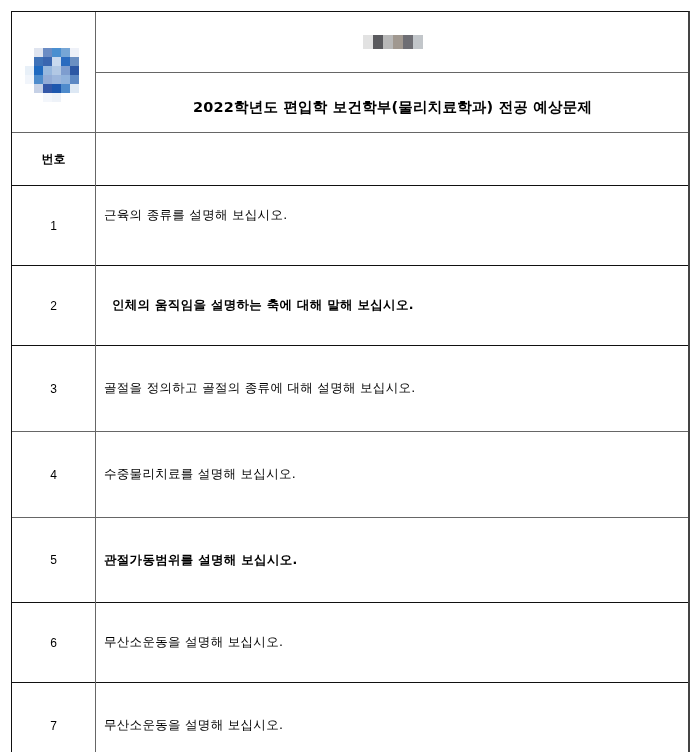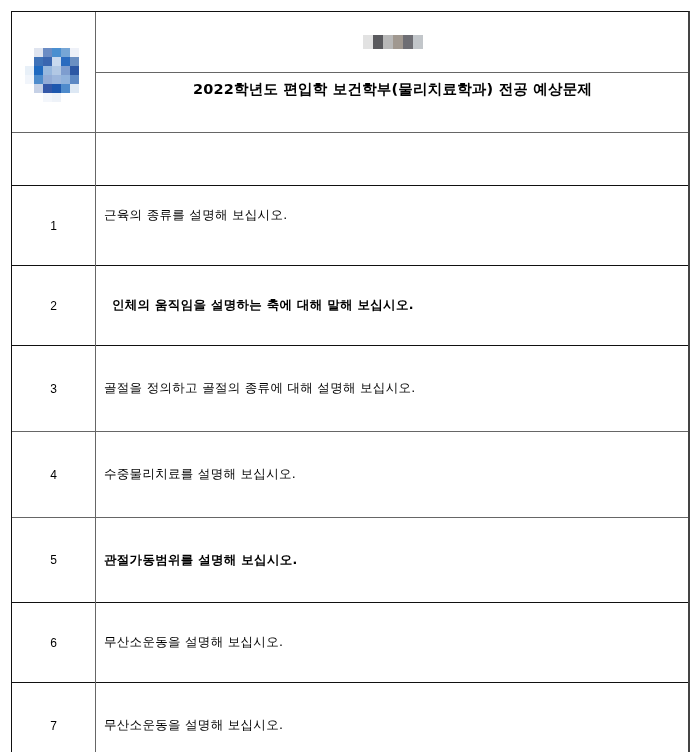--- a/index.html
+++ b/index.html
@@ -81,24 +81,27 @@
     <div class="school-blur">
       <span style="background:#e2e2e2"></span>
         <span style="background:#5a5a5e"></span>
         <span style="background:#b8b8b8"></span>
         <span style="background:#a09890"></span>
         <span style="background:#6e6e74"></span>
         <span style="background:#c2c6ca"></span>
     </div>
   </div>
 
-  <div class="cell center" style="left:84px; top:48px; width:593px; height:59px;">
+  <div class="cell center" style="left:84px; top:66px; width:593px; height:59px;">
     <span class="title">2022학년도 편입학 보건학부(물리치료학과) 전공 예상문제</span>
   </div>
 
+  <div class="cell center" style="left:0; top:121px; width:83px; height:52px;">
+    <span class="hdr">번호</span>
+  </div>
 
   <div>
     <div class="cell center" style="left:0; top:174px; width:83px; height:79px;">
         <span class="num">1</span>
       </div>
     <div class="cell q" style="left:84px; top:164px; width:593px; height:79px;">
         <span>근육의 종류를 설명해 보십시오.</span>
       </div>
   </div>
   <div>

